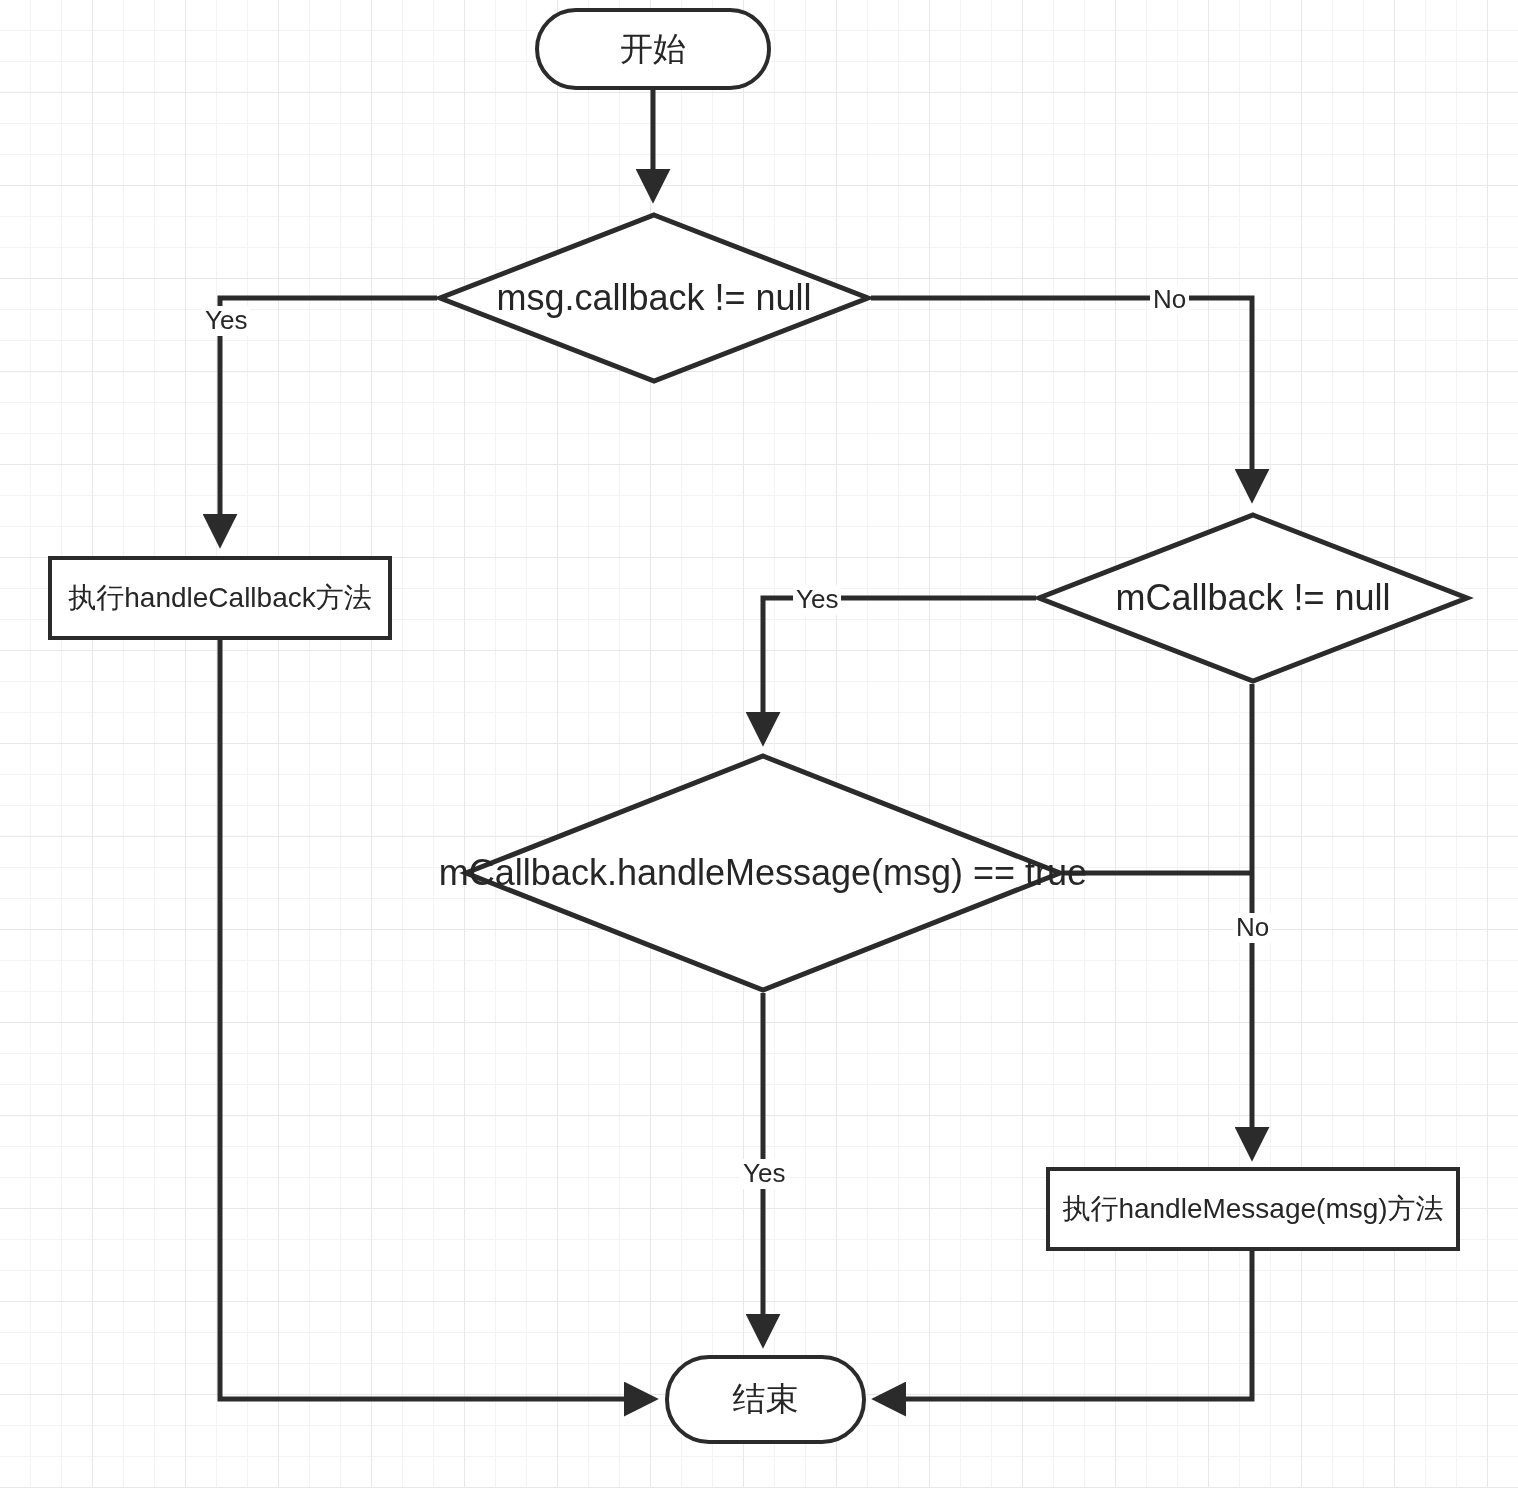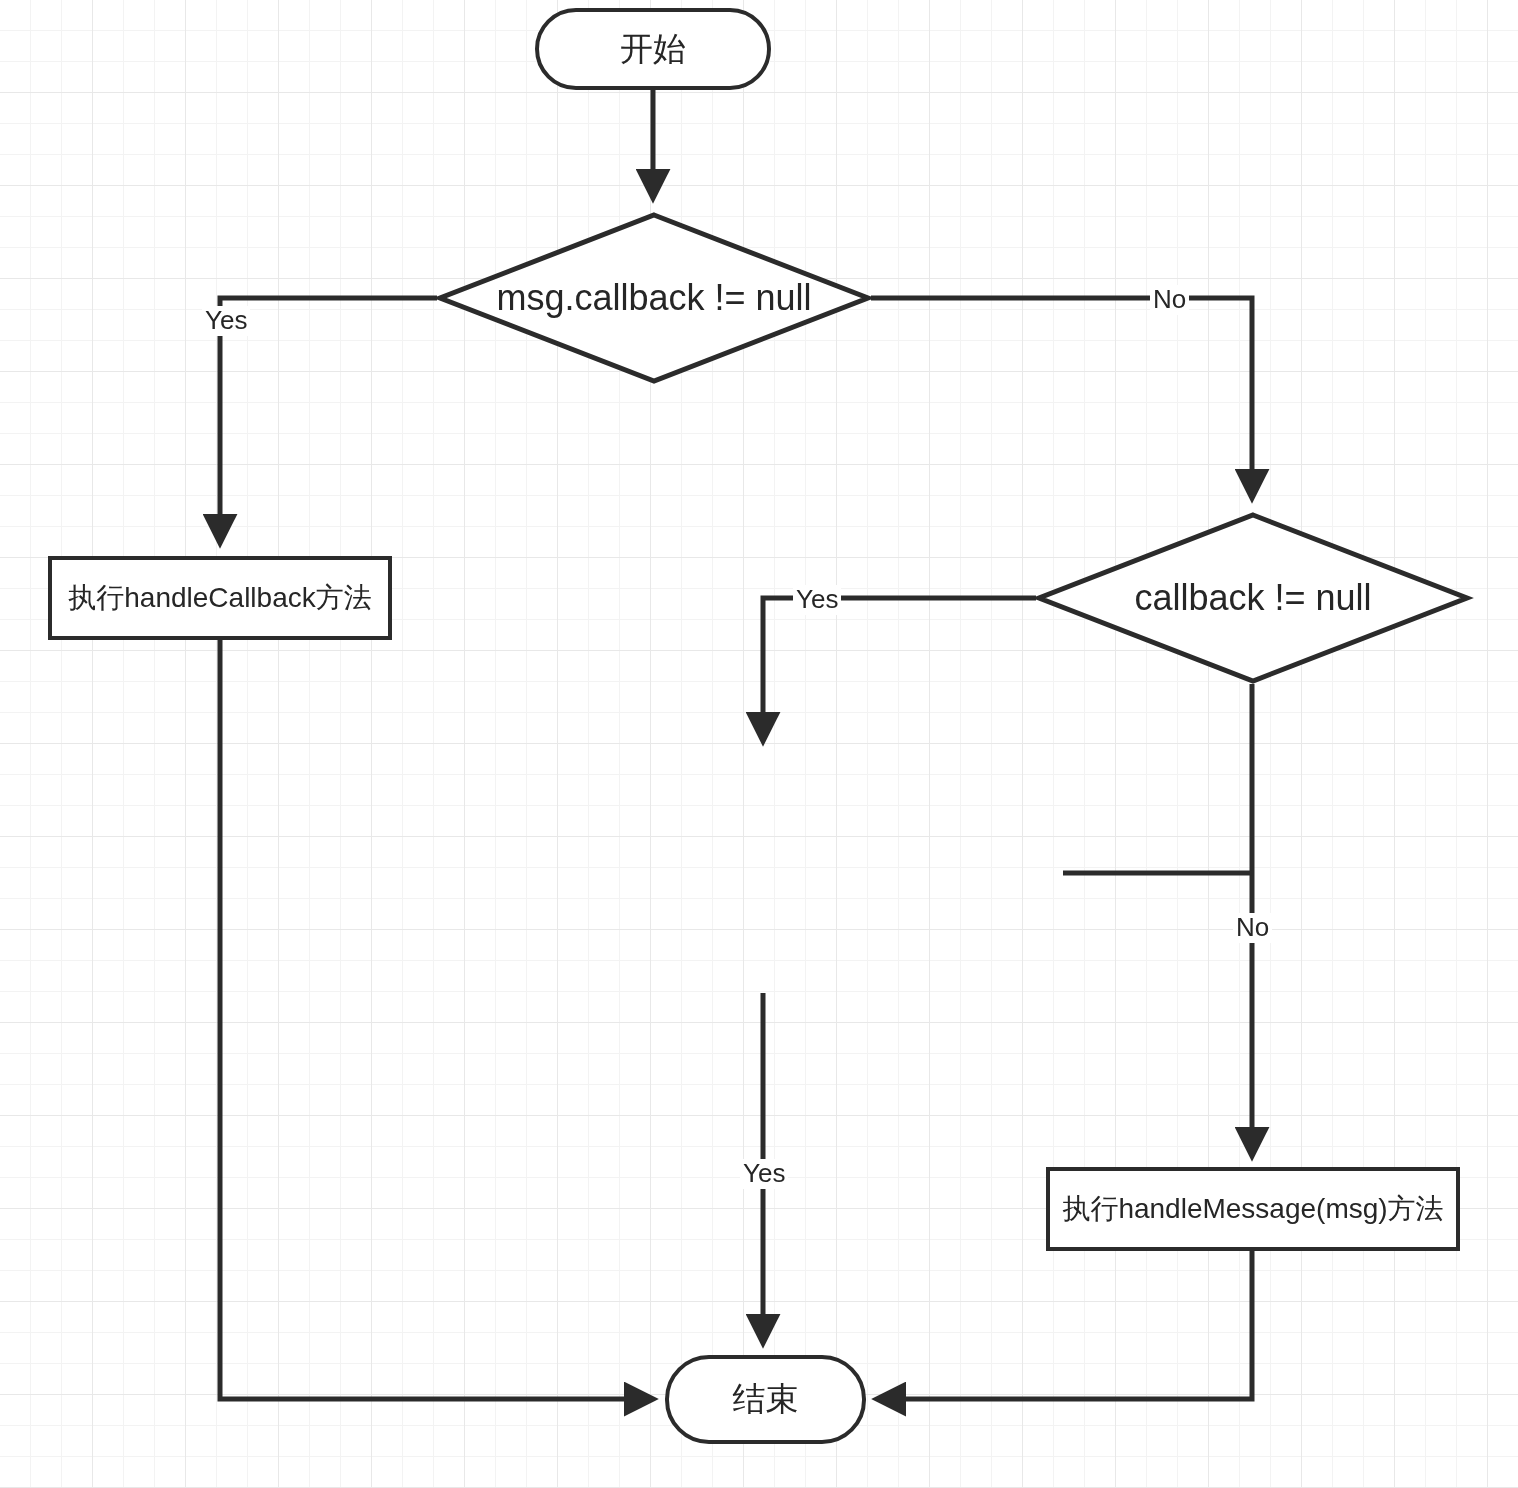--- a/index.html
+++ b/index.html
@@ -134,23 +134,29 @@
   </div>
 
   <div class="node process" style="left:48px; top:556px; width:344px; height:84px;">
     <span>执行handleCallback方法</span>
   </div>
 
   <div class="decision-wrap" style="left:1036px; top:512px; width:434px; height:172px;">
     <svg width="434" height="172" viewBox="0 0 434 172" xmlns="http://www.w3.org/2000/svg">
       <polygon points="217,3 431,86 217,169 3,86" fill="#ffffff" stroke="#2b2b2b" stroke-width="5"></polygon>
     </svg>
-    <div class="decision-label">callback != null</div>
+    <div class="decision-label">mCallback != null</div>
   </div>
 
+  <div class="decision-wrap" style="left:463px; top:753px; width:600px; height:240px;">
+    <svg width="600" height="240" viewBox="0 0 600 240" xmlns="http://www.w3.org/2000/svg">
+      <polygon points="300,3 597,120 300,237 3,120" fill="#ffffff" stroke="#2b2b2b" stroke-width="5"></polygon>
+    </svg>
+    <div class="decision-label">mCallback.handleMessage(msg) == true</div>
+  </div>
 
   <div class="node terminal" style="left:665px; top:1355px; width:201px; height:89px;">
     <span>结束</span>
   </div>
 
   <div class="node process" style="left:1046px; top:1167px; width:414px; height:84px;">
     <span>执行handleMessage(msg)方法</span>
   </div>
 
   <div class="edge-label" style="left:202px; top:306px;">Yes</div>

